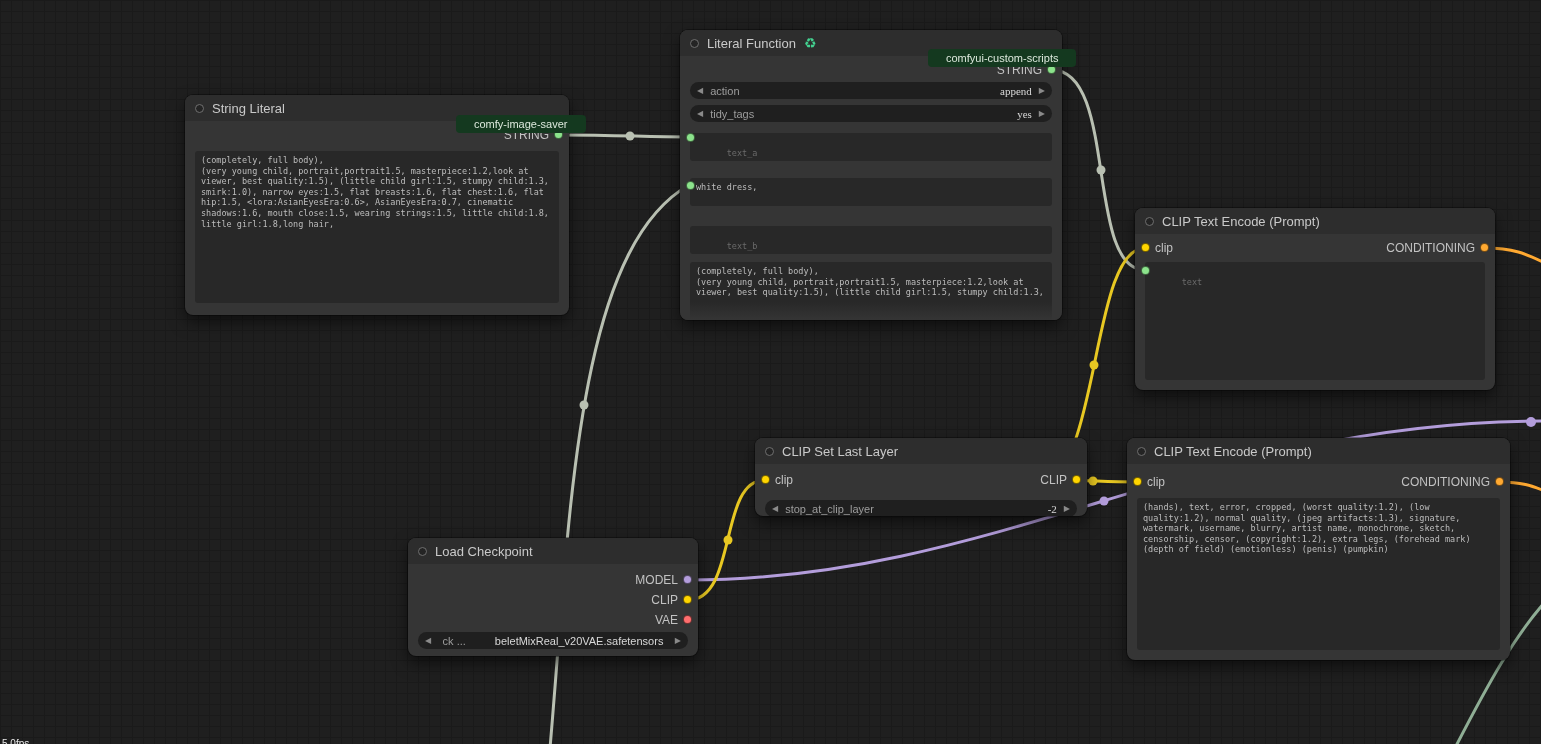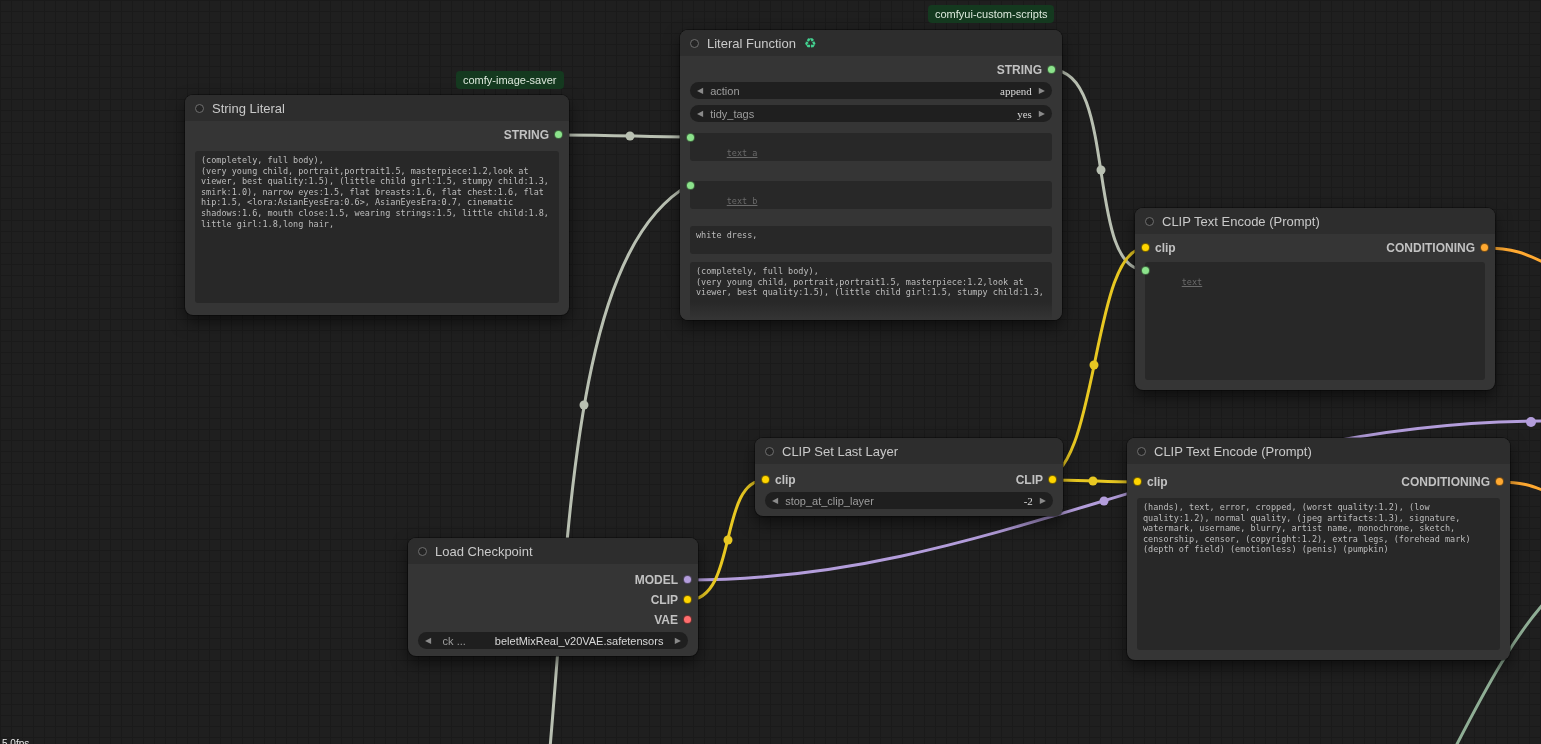--- a/index.html
+++ b/index.html
@@ -18,44 +18,44 @@
   .w-clip{stroke:#e8c822;}
   .w-model{stroke:#b39ddb;}
   .w-cond{stroke:#ffa931;}
   .w-teal{stroke:#8fae95;}
   .node{position:absolute;background:#353535;border-radius:8px;overflow:hidden;
     box-shadow:0 7px 16px rgba(0,0,0,.55),0 0 0 1px rgba(0,0,0,.35);z-index:2;}
   .ntitle{height:26px;background:#2d2d2d;display:flex;align-items:center;padding:0 10px;gap:8px;}
   .tdot{width:9px;height:9px;border-radius:50%;background:#242424;border:1px solid #6f6f6f;flex:none;box-sizing:border-box;}
   .ttext{font-size:13px;color:#c9c9c9;white-space:nowrap;}
   .ticon{font-size:14px;color:#43d190;line-height:1;}
-  .slot{position:relative;height:20px;margin-top:4px;display:flex;align-items:center;padding:0 20px;font-size:12px;color:#c2c2c2;font-weight:bold;}
+  .slot{position:relative;height:20px;margin-top:4px;display:flex;align-items:center;padding:0 20px;font-size:12px;color:#c2c2c2;}
   .slot.dual{justify-content:space-between;}
   .slot.right{justify-content:flex-end;}
   .dot{position:absolute;width:9px;height:9px;border-radius:50%;border:1px solid rgba(0,0,0,.55);box-sizing:border-box;}
   .slot .dot{top:5px;}
   .dot.in{left:6px;} .dot.out{right:6px;}
   .p-string{background:#8ce38c;} .p-clip{background:#ffd500;} .p-model{background:#b39ddb;}
   .p-vae{background:#ff6e6e;} .p-cond{background:#ffa931;}
   .widget{height:17px;margin:0 10px;background:#1f1f1f;border-radius:9px;display:flex;align-items:center;
     padding:0 7px;font-size:11px;color:#9d9d9d;box-sizing:border-box;}
   .widget .wlabel{margin-left:7px;white-space:nowrap;}
   .widget .wvalue{margin-left:auto;margin-right:7px;color:#d8d8d8;white-space:nowrap;font-family:Liberation Serif, serif;}
   .arrow-l,.arrow-r{font-size:8px;color:#8a8a8a;line-height:1;flex:none;}
   .arrow-l::before{content:"\25C0";} .arrow-r::before{content:"\25B6";}
   .combo .wmid{flex:1;display:flex;justify-content:center;overflow:hidden;white-space:nowrap;color:#9d9d9d;}
   .combo .wmid .wvalue2{color:#d8d8d8;margin-left:29px;}
   .ta{margin:0 10px;background:#282828;border-radius:3px;padding:4px 6px;
     font-family:"DejaVu Sans Mono",monospace;font-size:8.5px;line-height:10.6px;color:#bdbdbd;
     white-space:pre-wrap;overflow:hidden;box-sizing:border-box;word-break:break-word;}
-  .ghost{color:#6a6a6a;text-decoration:underline;}
+  .ghost{color:#6a6a6a;}
   .fadeout{position:absolute;left:0;right:0;bottom:0;height:18px;
     background:linear-gradient(rgba(53,53,53,0),rgba(53,53,53,.96));pointer-events:none;}
-  .badge{position:absolute;height:18px;padding:0 7px;background:#14391f;color:#dce8dc;
-    font-size:11px;line-height:18px;border-radius:4px;z-index:3;white-space:nowrap;}
+  .badge{position:absolute;height:18px;padding:0 18px;background:#14391f;color:#dce8dc;
+    font-size:11px;line-height:18px;border-radius:4px;z-index:3;white-space:nowrap;margin-top:44px;}
   #fps{position:absolute;left:2px;bottom:-5px;color:#e8e8e8;font-size:10px;z-index:4;}
 </style>
 </head>
 <body>
 
 <div id="stage">
 
   <svg class="wires" width="1541" height="744" viewBox="0 0 1541 744">
     <path class="w-string" d="M559,135 C620,135 645,137 689,137"></path>
     <path class="w-string" d="M550,748 C570,520 575,250 689,185"></path>
@@ -111,24 +111,24 @@
     </div>
     <div class="widget" style="margin-top:6px">
       <span class="arrow-l"></span>
       <span class="wlabel">tidy_tags</span>
       <span class="wvalue">yes</span>
       <span class="arrow-r"></span>
     </div>
     <div class="ta" style="margin-top:11px;height:28px">
       <span class="ghost">text_a</span>
     </div>
+    <div class="ta" style="margin-top:17px;height:28px">white dress,</div>
     <div class="ta" style="margin-top:20px;height:28px">
       <span class="ghost">text_b</span>
     </div>
-    <div class="ta" style="margin-top:17px;height:28px">white dress,</div>
     <div class="ta" style="margin-top:8px;height:78px">(completely, full body),
 (very young child, portrait,portrait1.5, masterpiece:1.2,look at viewer, best quality:1.5), (little child girl:1.5, stumpy child:1.3,</div>
     <span class="dot p-string" style="left:6px;top:103px"></span>
     <span class="dot p-string" style="left:6px;top:151px"></span>
     <div class="fadeout"></div>
   </div>
 
   <div class="node" style="left:1135px;top:208px;width:360px;height:182px">
     <div class="ntitle">
       <span class="tdot"></span>
@@ -139,32 +139,32 @@
       <span>CONDITIONING</span>
       <span class="dot in p-clip"></span>
       <span class="dot out p-cond"></span>
     </div>
     <div class="ta" style="margin-top:4px;height:118px">
       <span class="ghost">text</span>
     </div>
     <span class="dot p-string" style="left:6px;top:58px"></span>
   </div>
 
-  <div class="node" style="left:755px;top:438px;width:308px;height:78px">
+  <div class="node" style="left:755px;top:438px;width:332px;height:78px">
     <div class="ntitle">
       <span class="tdot"></span>
       <span class="ttext">CLIP Set Last Layer</span>
     </div>
     <div class="slot dual" style="margin-top:6px">
       <span>clip</span>
       <span>CLIP</span>
       <span class="dot in p-clip"></span>
       <span class="dot out p-clip"></span>
     </div>
-    <div class="widget" style="margin-top:2px">
+    <div class="widget" style="margin-top:10px">
       <span class="arrow-l"></span>
       <span class="wlabel">stop_at_clip_layer</span>
       <span class="wvalue">-2</span>
       <span class="arrow-r"></span>
     </div>
   </div>
 
   <div class="node" style="left:408px;top:538px;width:290px;height:118px">
     <div class="ntitle">
       <span class="tdot"></span>

